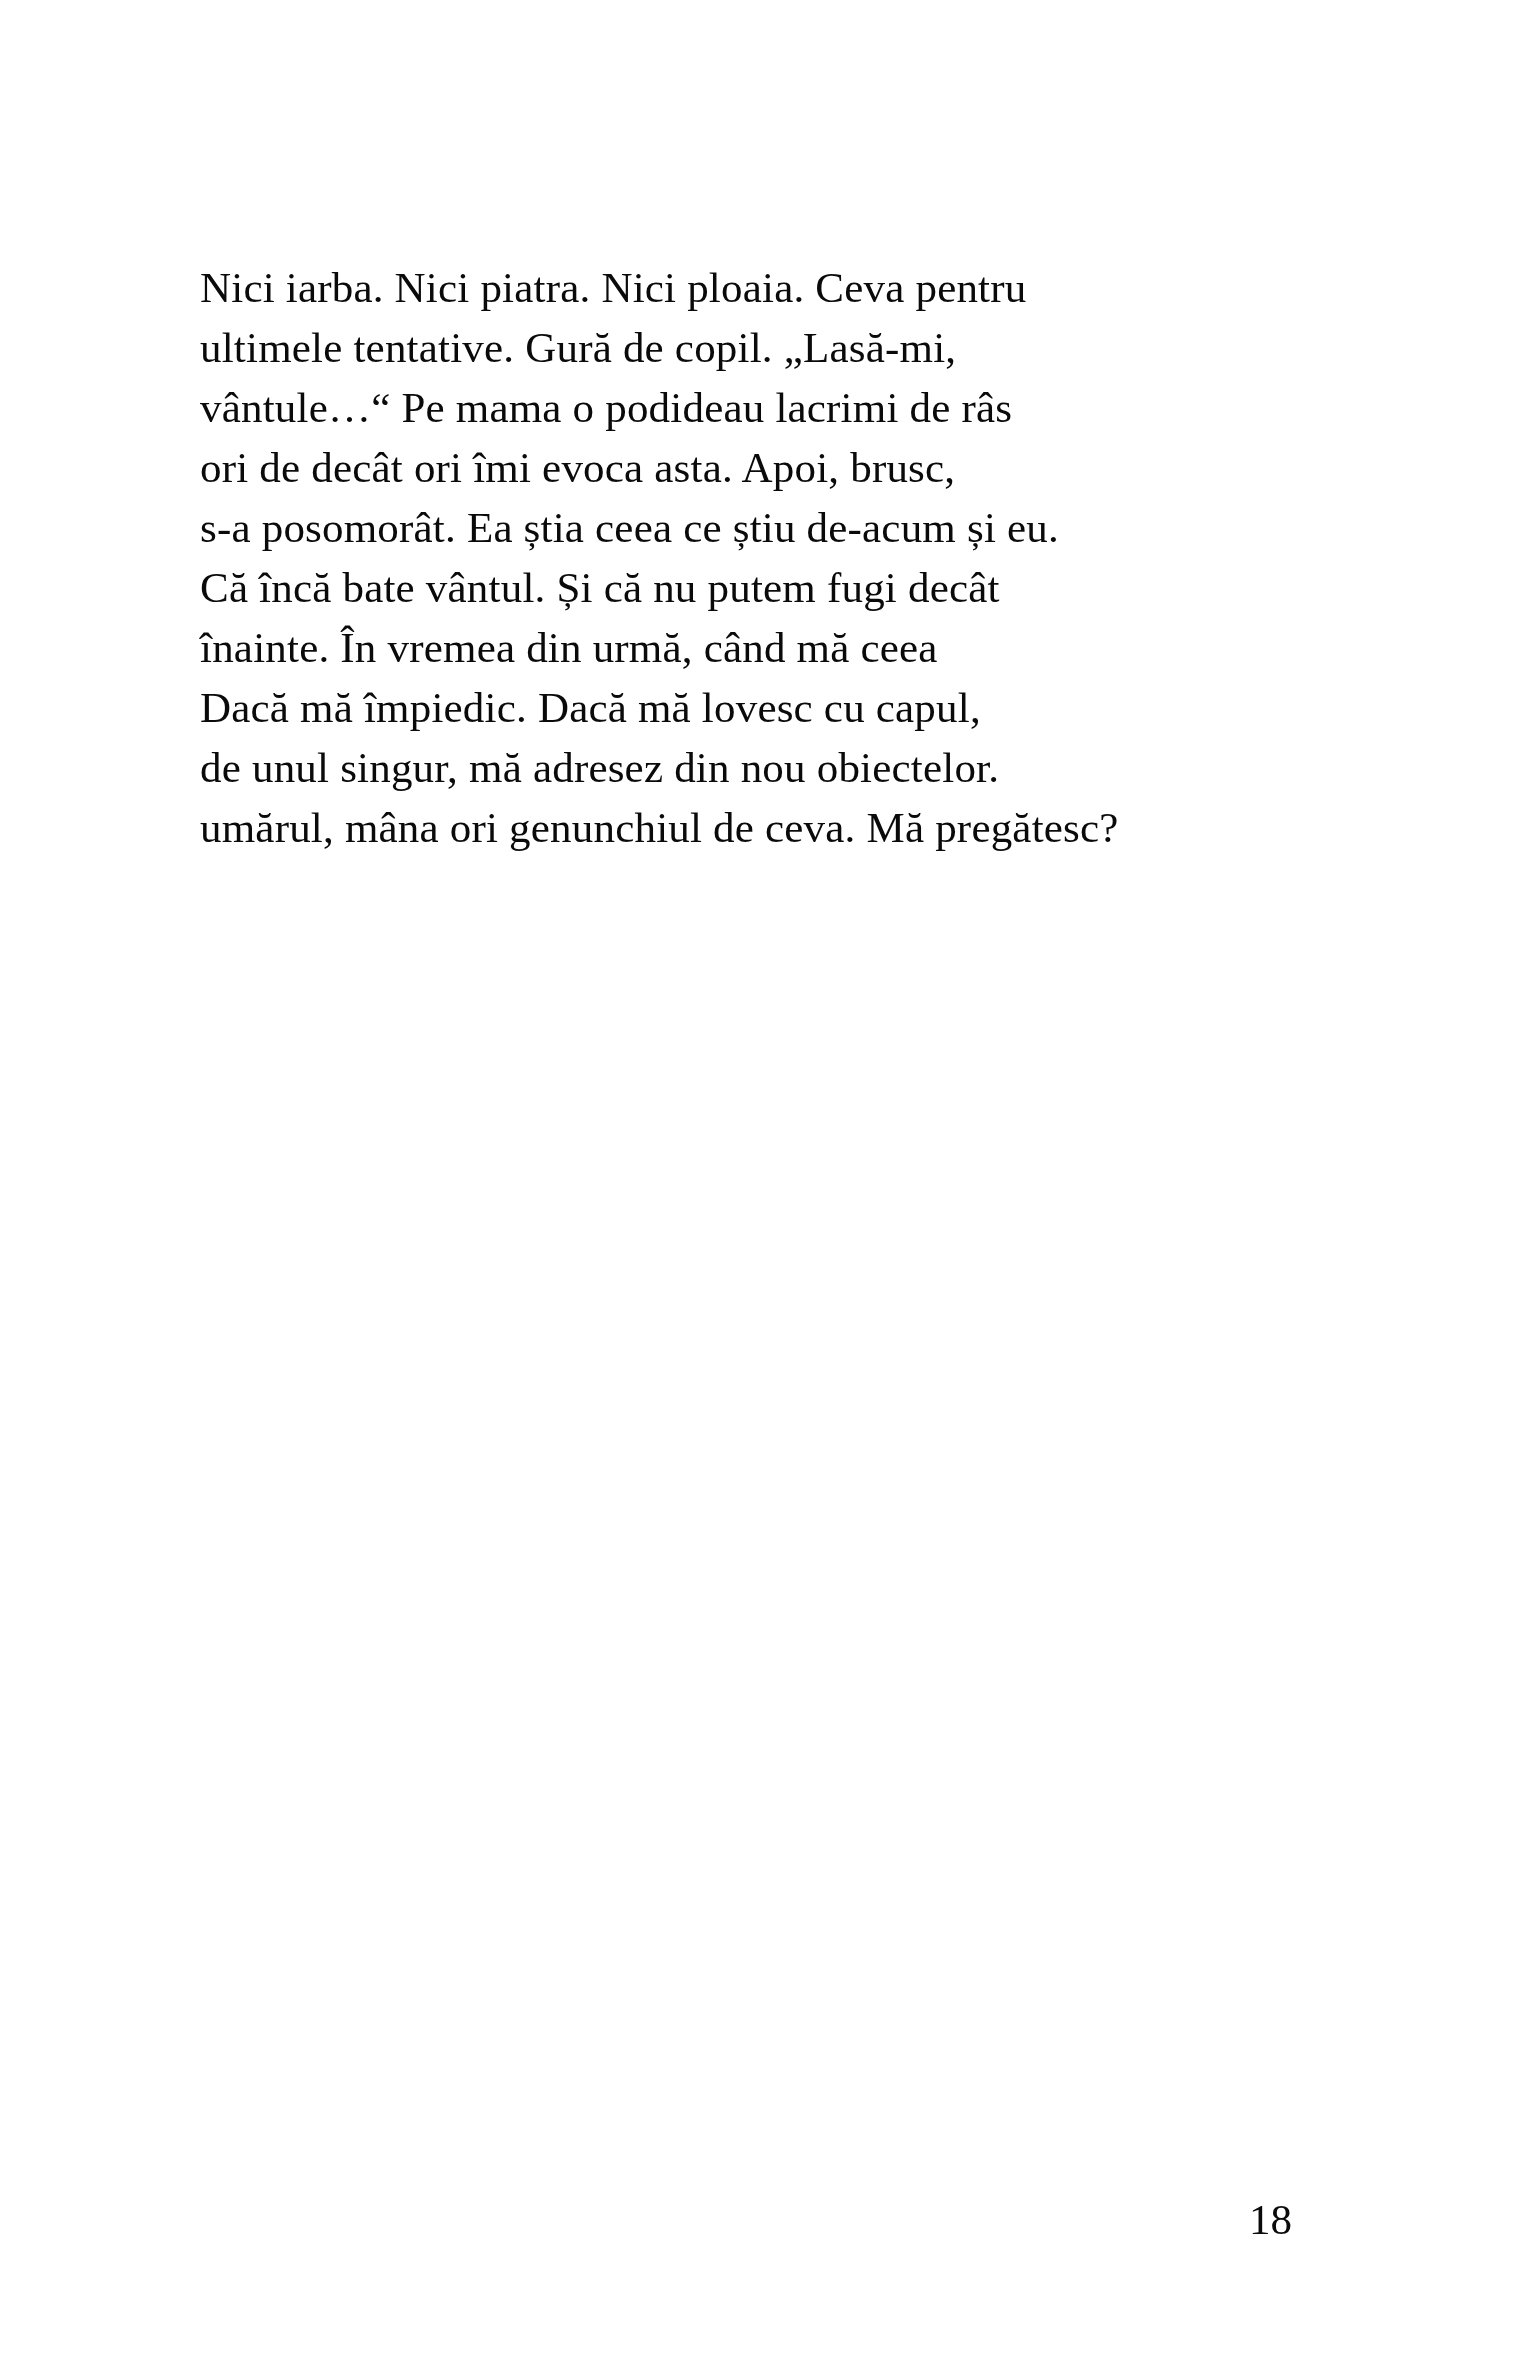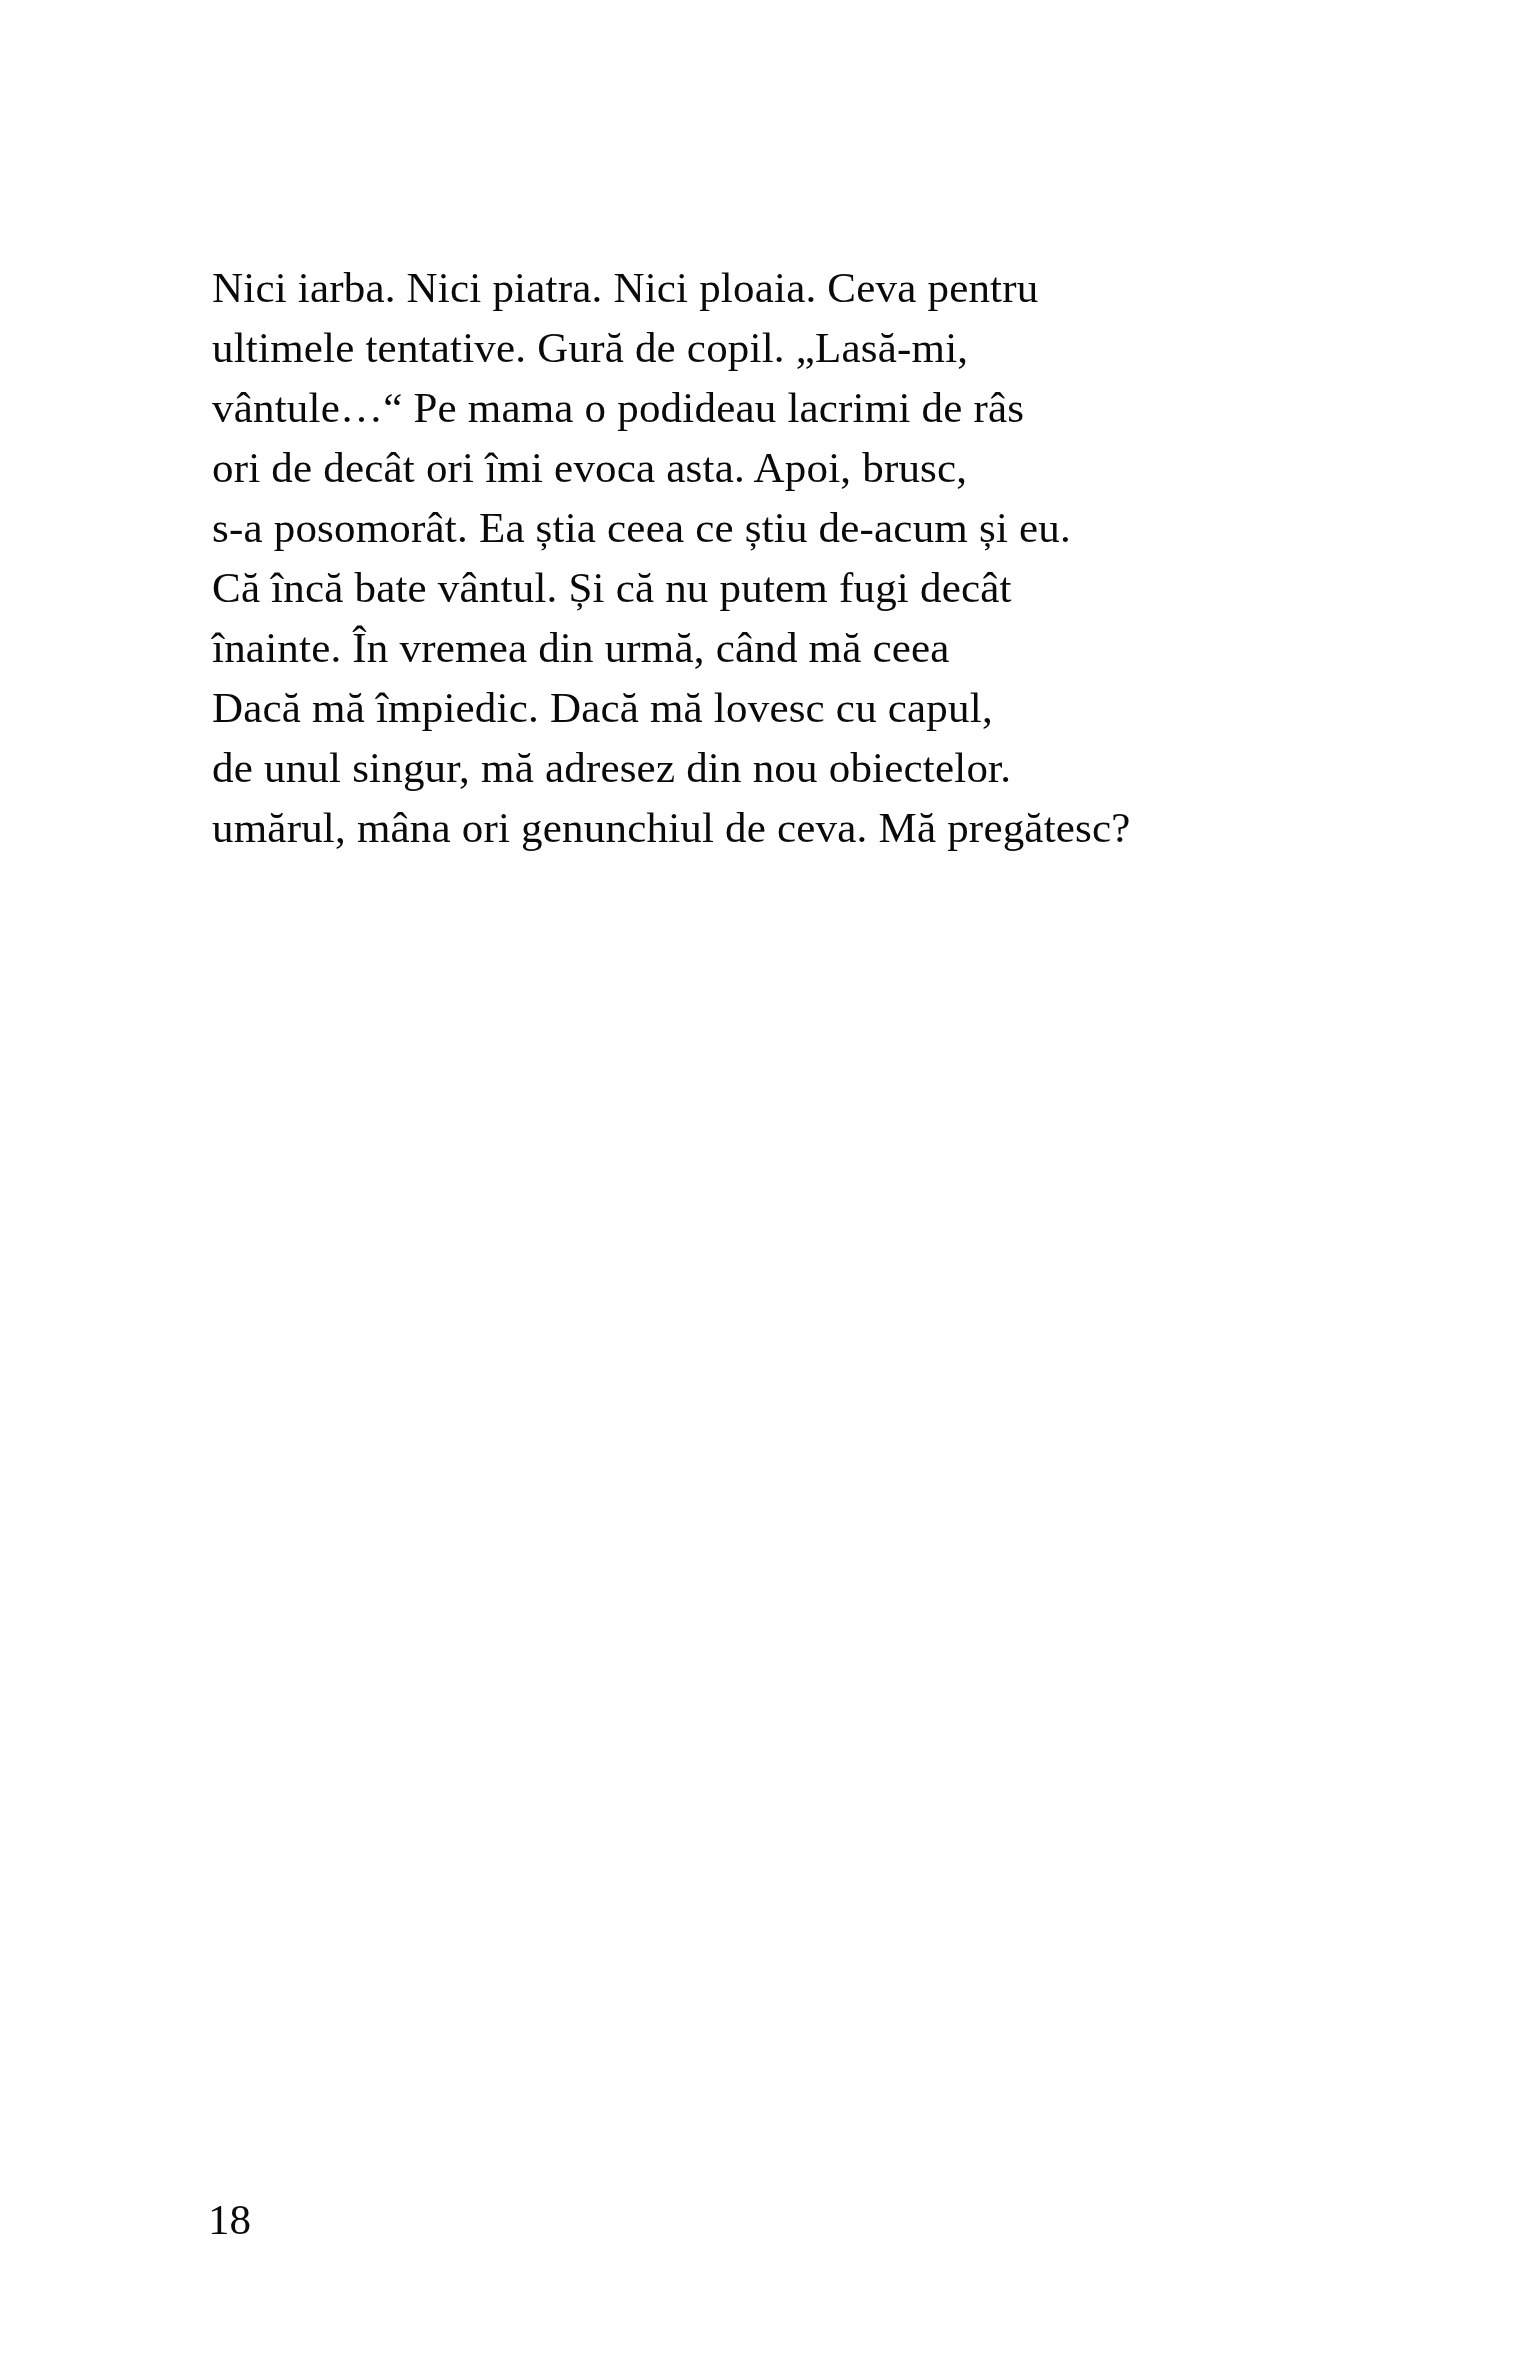--- a/index.html
+++ b/index.html
@@ -11,37 +11,37 @@
     position: relative;
     width: 1535px;
     height: 2362px;
     background: #ffffff;
     overflow: hidden;
     font-family: "Liberation Serif", "DejaVu Serif", serif;
     color: #0a0a0a;
   }
   .text-block {
     position: absolute;
-    left: 212px;
+    left: 200px;
     top: 258px;
     width: 1140px;
     font-size: 43px;
     line-height: 60px;
     letter-spacing: 0.2px;
     white-space: nowrap;
   }
   .text-line {
     height: 60px;
   }
   .page-number {
     position: absolute;
     left: 208px;
     top: 2190px;
     width: 1084px;
-    text-align: left;
+    text-align: right;
     font-size: 43px;
     line-height: 60px;
   }
 </style>
 </head>
 <body>
 
 <div class="page">
 
   <div class="text-block">

